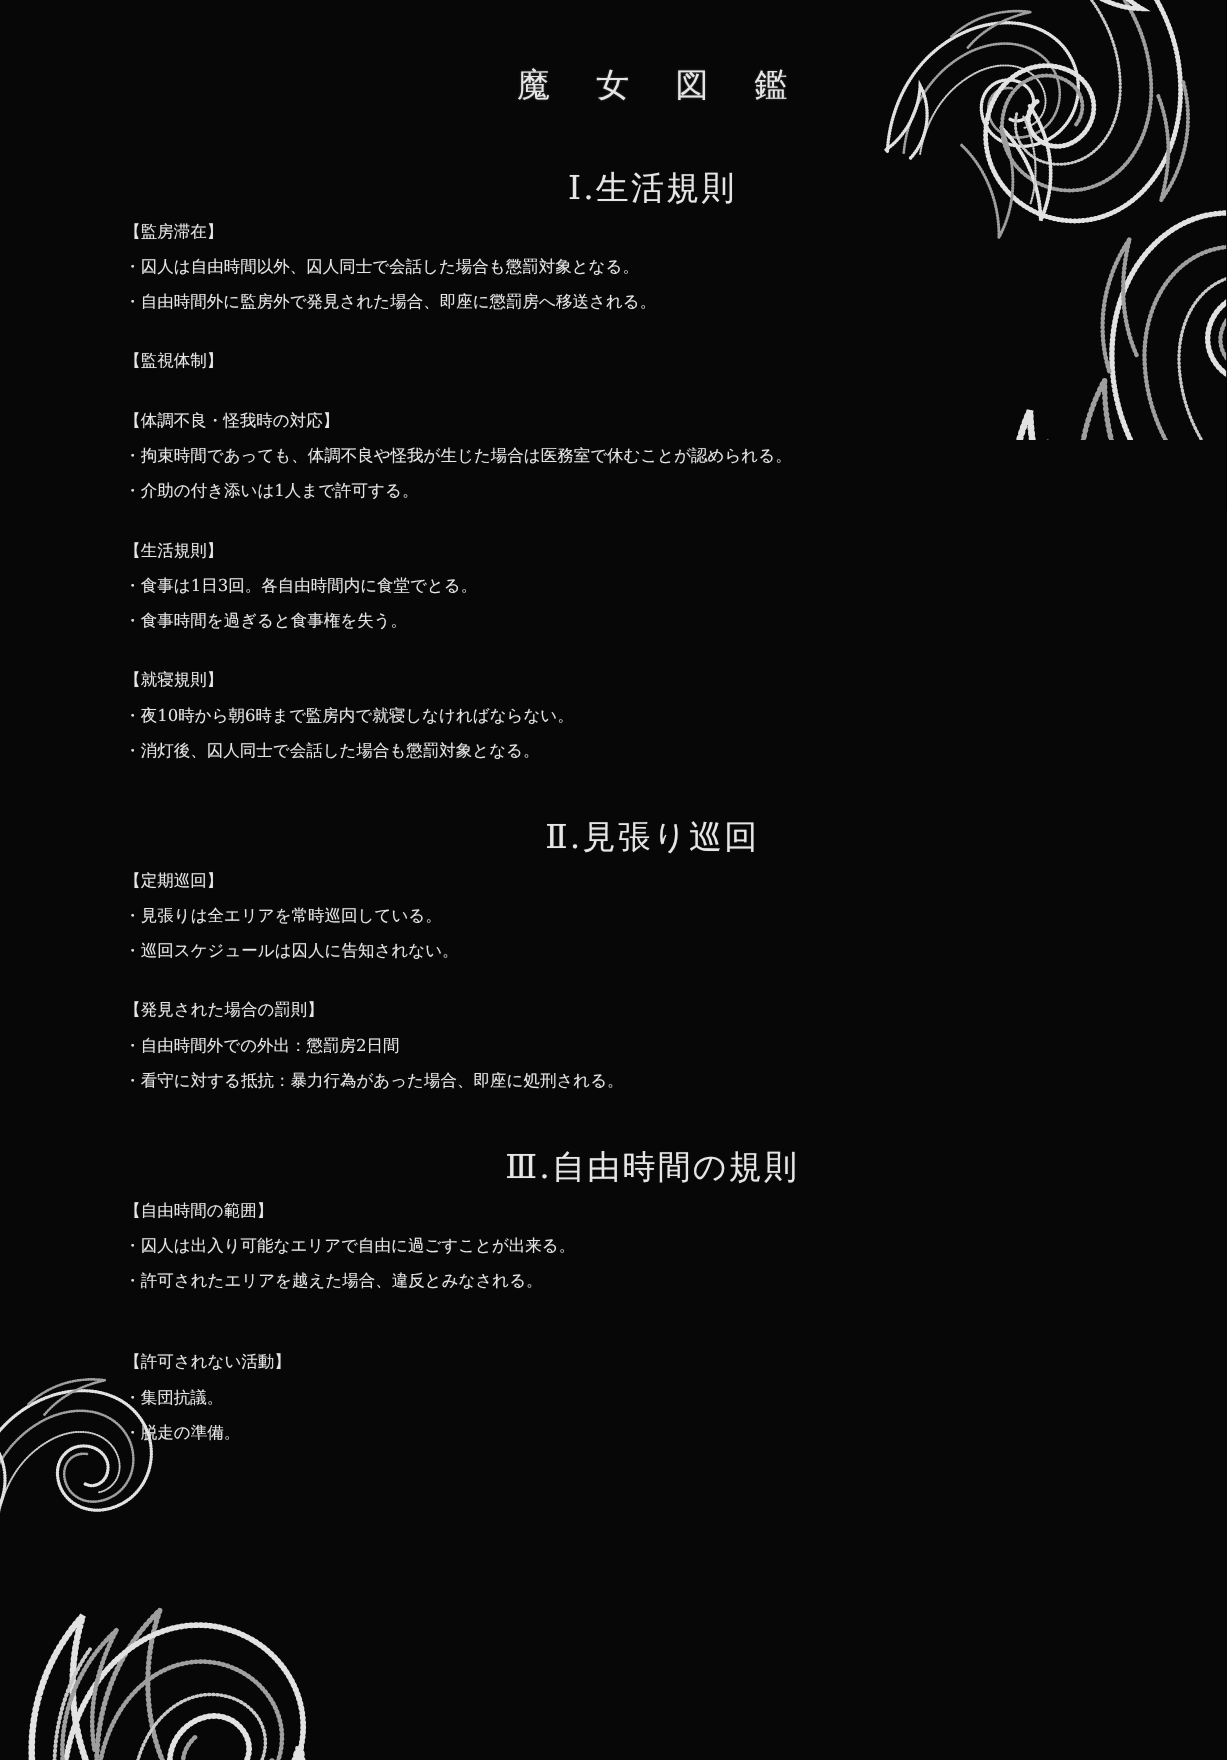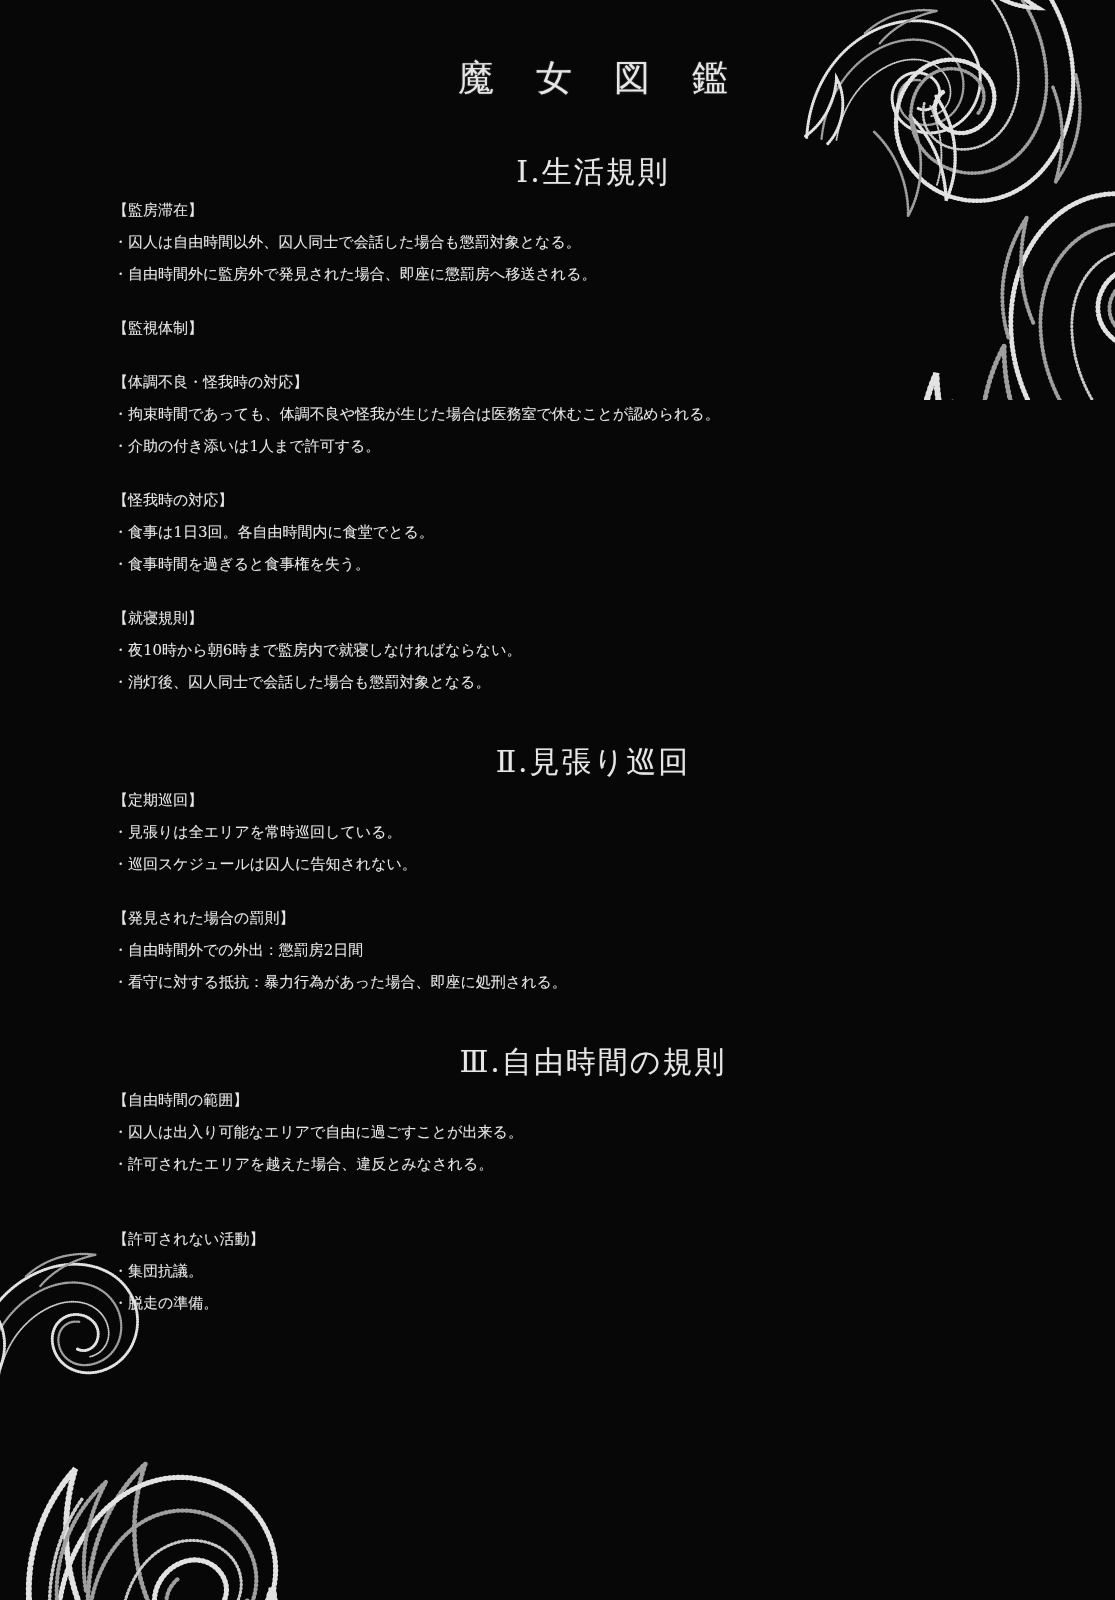--- a/index.html
+++ b/index.html
@@ -3,21 +3,21 @@
 <meta charset="utf-8">
 <style>
   html,body{margin:0;padding:0;background:#000;}
   .page{
     position:relative;width:1115px;height:1600px;overflow:hidden;
     background:#070707;color:#e6e6e6;
     font-family:"DejaVu Serif","Liberation Serif",serif;
   }
   .content{position:relative;z-index:2;padding:0 42px 0 113px;}
   .title{
-    margin:52px 0 0;font-size:36px;font-weight:normal;line-height:52px;
+    margin:52px 0 0;font-size:30px;font-weight:normal;line-height:52px;
     text-align:center;letter-spacing:42px;text-indent:42px;
     text-shadow:0 0 2px rgba(255,255,255,.35);
   }
   .section-heading{
     margin:45px 0 0;font-size:30px;font-weight:normal;line-height:38px;
     text-align:center;letter-spacing:2px;
     text-shadow:0 0 1px rgba(255,255,255,.3);
   }
   .sec1 .section-heading{margin-top:49px;}
   .group{margin-top:22px;}
@@ -88,21 +88,21 @@
       </div>
 
 
       <div class="group">
         <div class="label">【体調不良・怪我時の対応】</div>
         <div class="line">・拘束時間であっても、体調不良や怪我が生じた場合は医務室で休むことが認められる。</div>
         <div class="line">・介助の付き添いは1人まで許可する。</div>
       </div>
 
       <div class="group">
-        <div class="label">【怪我時の対応】</div>
+        <div class="label">【生活規則】</div>
         <div class="line">・食事は1日3回。各自由時間内に食堂でとる。</div>
         <div class="line">・食事時間を過ぎると食事権を失う。</div>
       </div>
 
       <div class="group">
         <div class="label">【就寝規則】</div>
         <div class="line">・夜10時から朝6時まで監房内で就寝しなければならない。</div>
         <div class="line">・消灯後、囚人同士で会話した場合も懲罰対象となる。</div>
       </div>
     </section>

